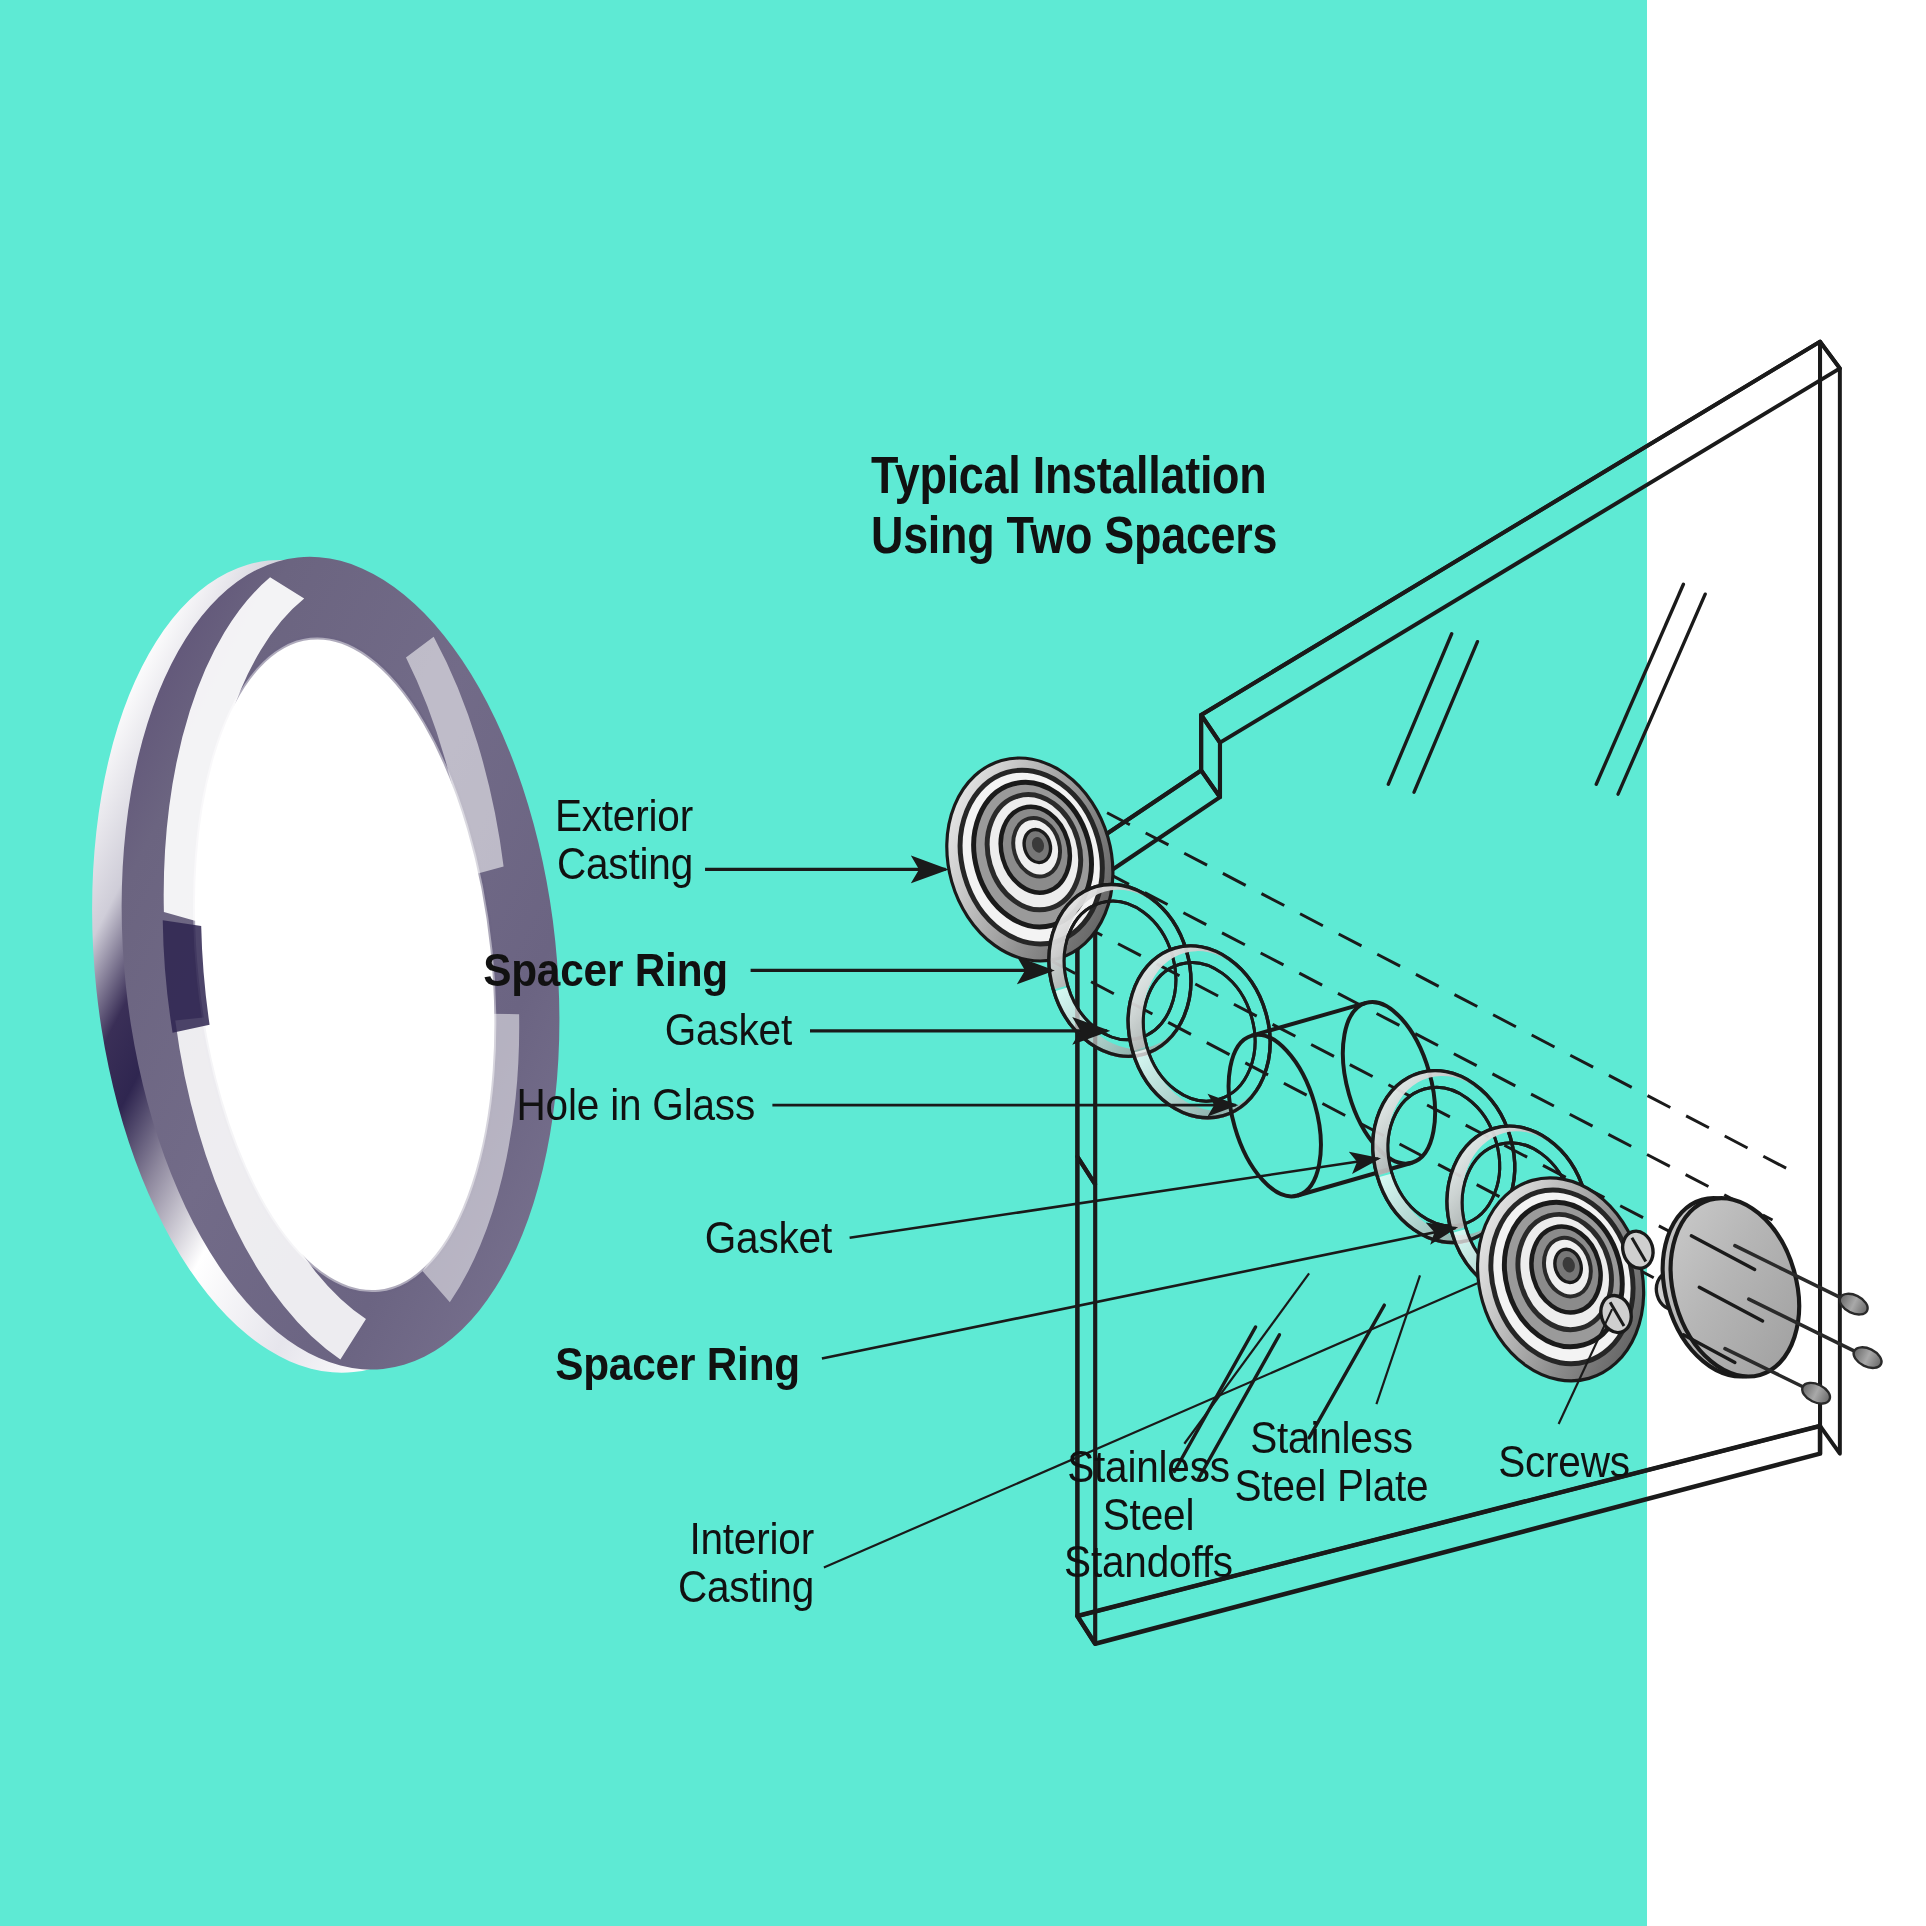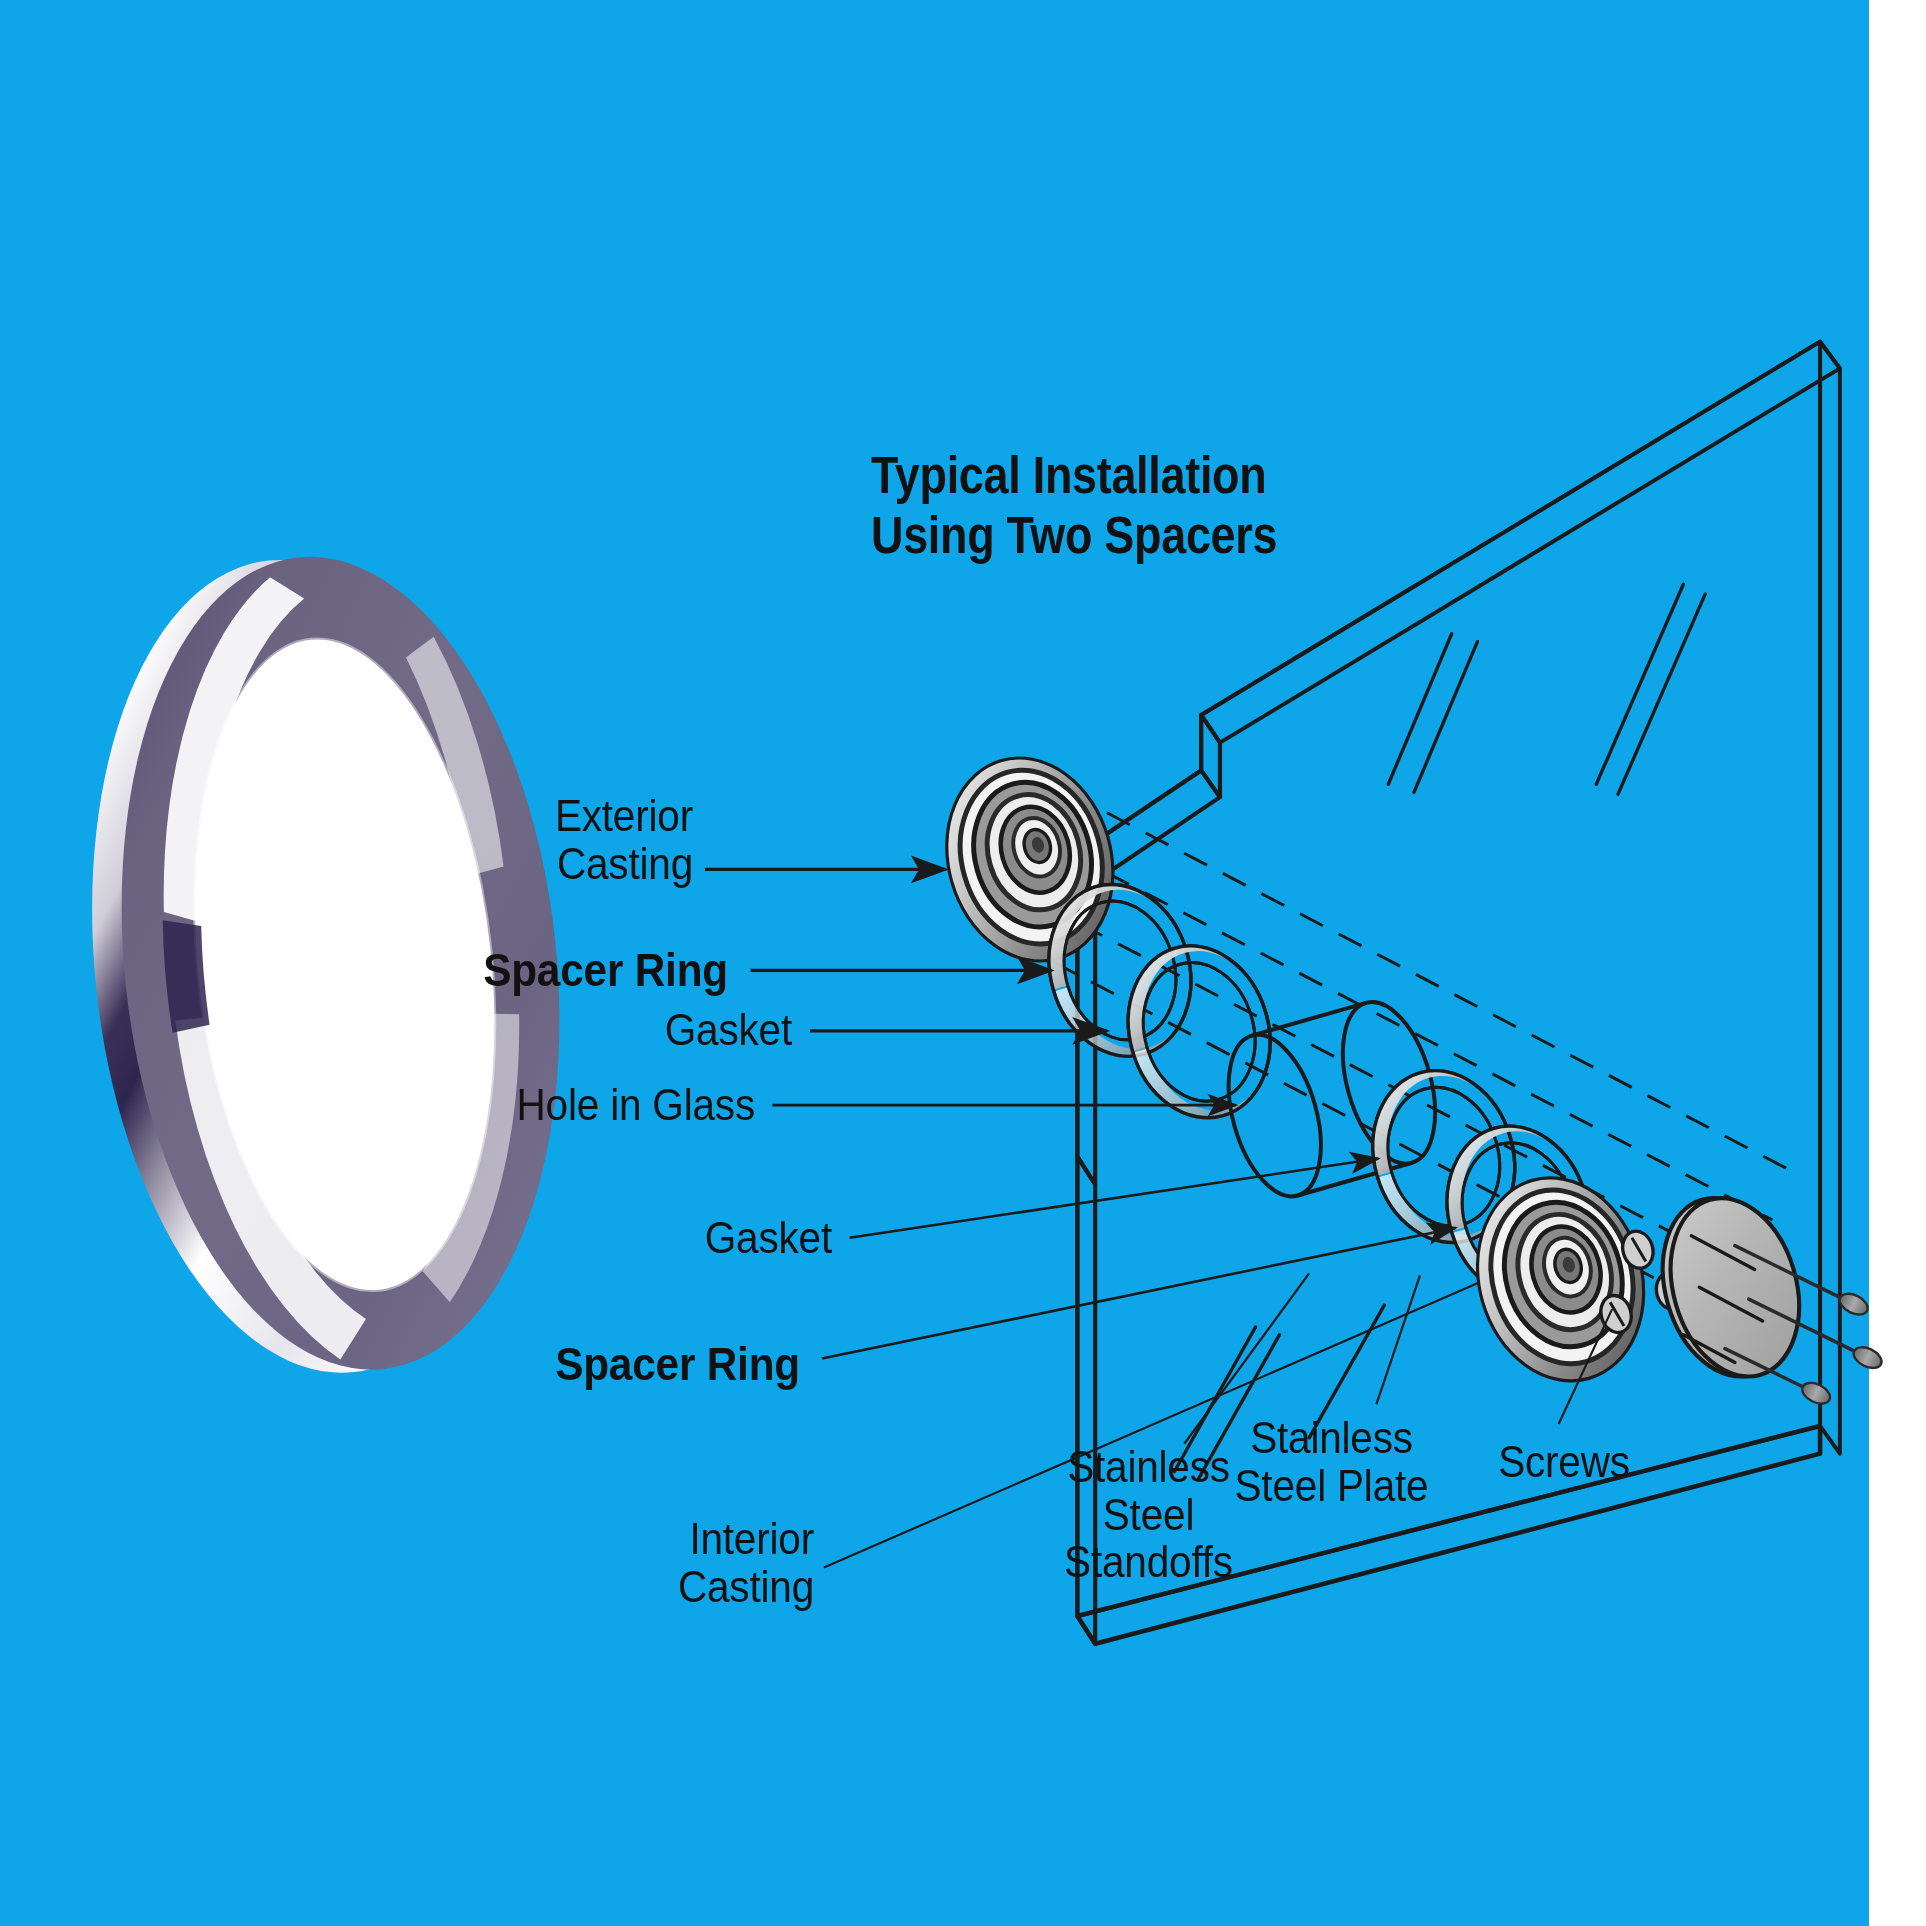--- a/index.html
+++ b/index.html
@@ -1,18 +1,18 @@
 <!DOCTYPE html>
 <html><head>
 <meta charset="utf-8">
 <style>
   html,body{margin:0;padding:0;background:#ffffff;}
   body{width:1927px;height:1927px;overflow:hidden;
        font-family:"Liberation Sans","DejaVu Sans",sans-serif;}
-  #stage{position:relative;width:1869px;height:1927px;background:#0ea5e9;}
+  #stage{position:relative;width:1647px;height:1927px;background:#5eead4;}
   #svgroot{position:absolute;left:0;top:0;width:1927px;height:1927px;display:block;}
   .lbl{position:absolute;color:#111;line-height:1.06;white-space:pre;
        letter-spacing:-0.2px;-webkit-font-smoothing:antialiased;}
   .lbl.reg{font-weight:400;font-size:45px;font-stretch:condensed;transform:scaleX(.90);}
   .lbl.bold{font-weight:700;font-size:47px;font-stretch:condensed;transform:scaleX(.90);}
   .lbl.r{text-align:right;transform-origin:100% 50%;}
   .lbl.c{text-align:center;transform-origin:50% 50%;}
   #title{position:absolute;left:871px;top:446px;font-size:51px;font-weight:700;
          color:#111;line-height:1.18;font-stretch:condensed;transform:scaleX(.88);
          transform-origin:0 0;white-space:pre;letter-spacing:-0.3px;}

